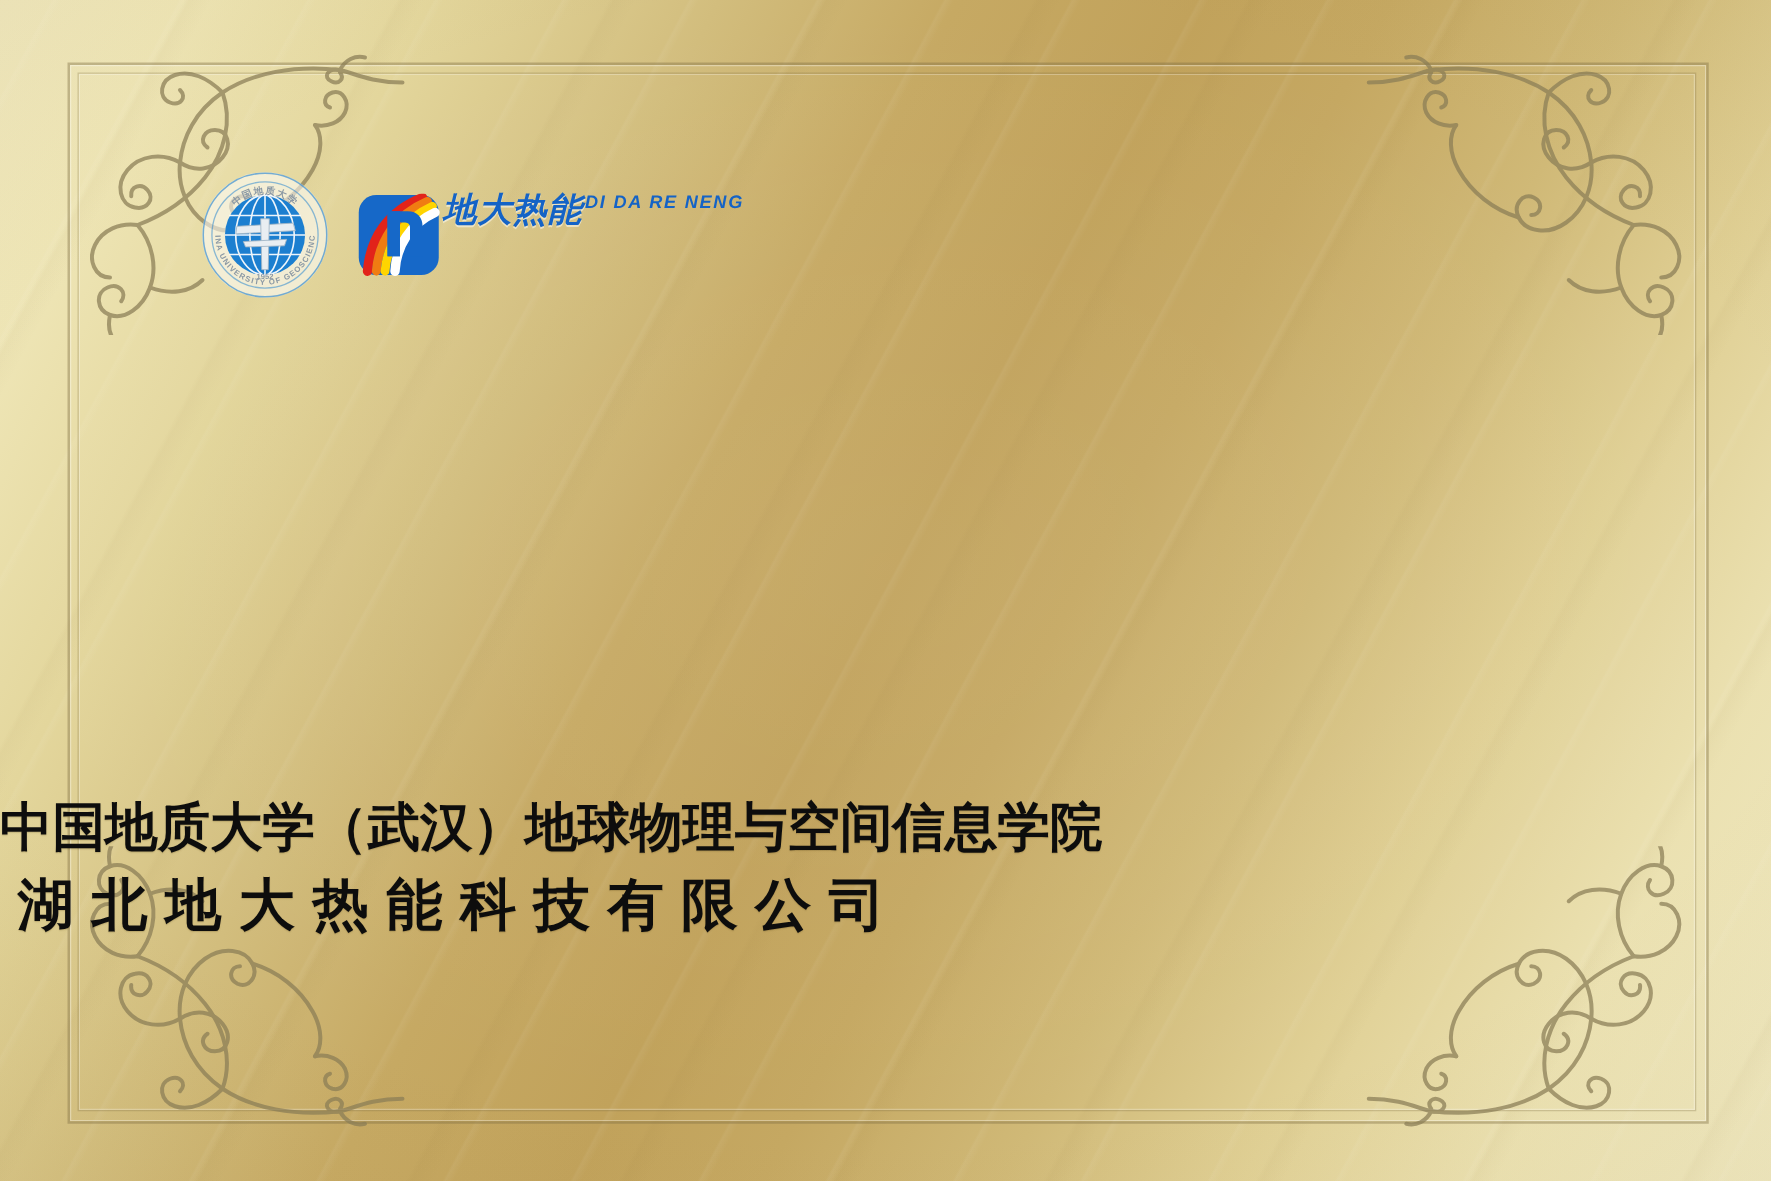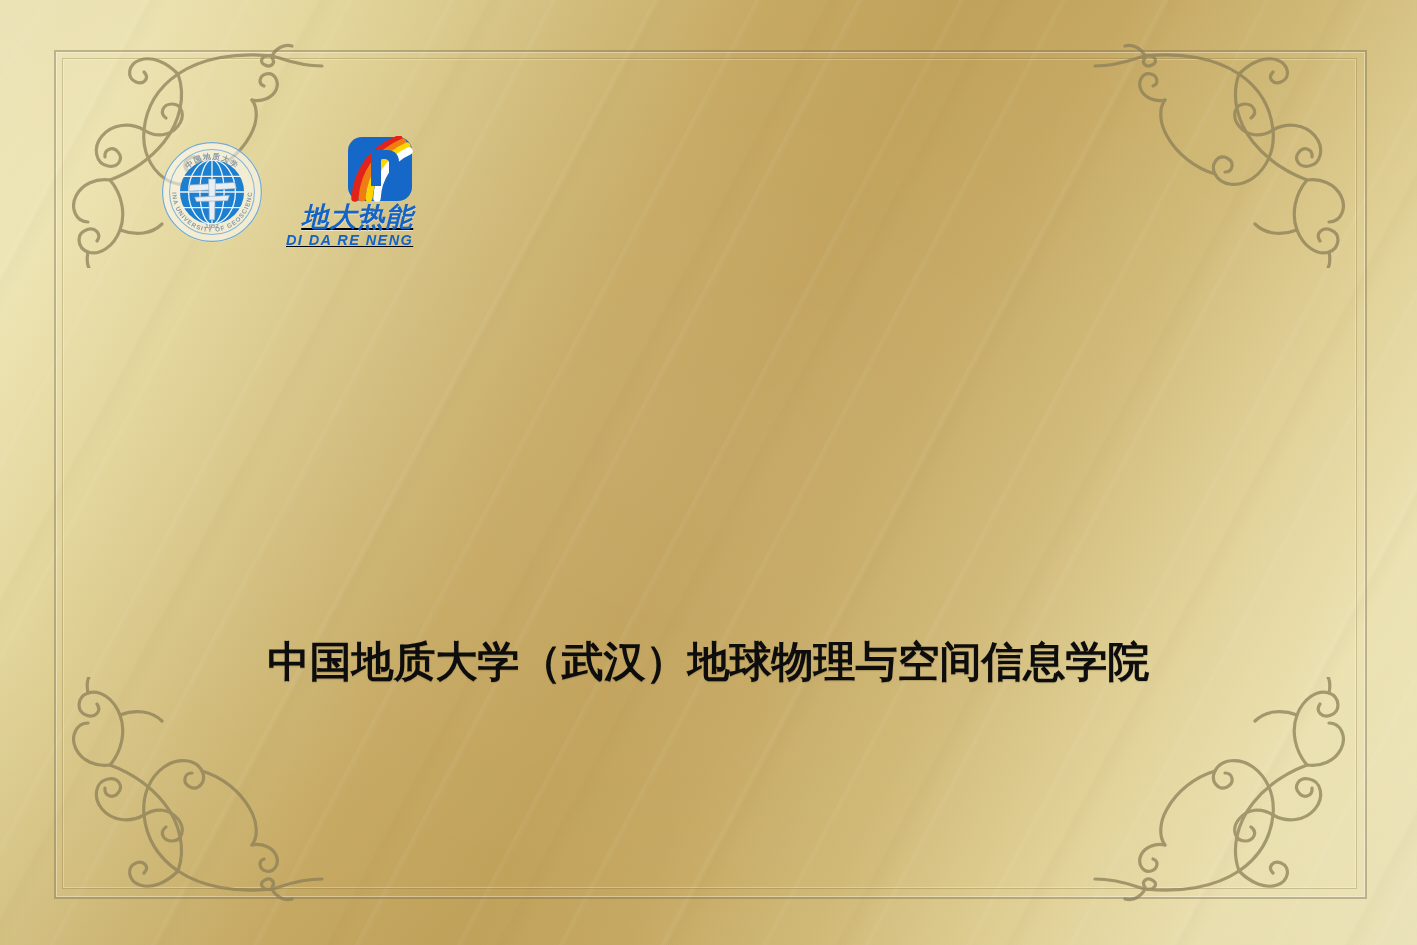--- a/index.html
+++ b/index.html
@@ -101,24 +101,22 @@
     left: 160px;
     top: 136px;
     display: flex;
     align-items: center;
     gap: 22px;
   }
   .seal { width: 104px; height: 104px; display: block; }
 
   .corp-logo {
     display: flex;
-    flex-direction: column;
-    align-items: flex-end;
+    align-items: flex-start;
     gap: 2px;
-    text-decoration: underline;
   }
   .corp-mark { width: 66px; height: 66px; display: block; }
   .corp-cn {
     font-family: "Liberation Sans", sans-serif;
     font-size: 27px;
     font-weight: 700;
     font-style: italic;
     color: #1463c6;
     letter-spacing: 1px;
     line-height: 1;
@@ -153,21 +151,21 @@
     white-space: nowrap;
     text-shadow: 0 2px 2px rgba(90,70,25,0.28);
   }
 
   
   .subtitle-block {
     position: absolute;
     left: 0;
     right: 0;
     top: 636px;
-    text-align: center;
+    text-align: left;
   }
   .sub-line-1 {
     font-family: "DejaVu Sans", "Liberation Sans", sans-serif;
     font-size: 42px;
     font-weight: 600;
     color: #0d0d0d;
     letter-spacing: 0px;
     line-height: 1.25;
     white-space: nowrap;
     text-shadow: 0 1px 1px rgba(90,70,25,0.25);
@@ -323,15 +321,16 @@
         <path d="M24 14 L34 14 L34 50 L24 50 Z" fill="#1668c8"></path>
       </svg>
       <div class="corp-cn">地大热能</div>
       <div class="corp-en">DI DA RE NENG</div>
     </div>
   </div>
 
 
   <div class="subtitle-block">
     <div class="sub-line-1">中国地质大学（武汉）地球物理与空间信息学院</div>
+    <div class="sub-line-2">湖北地大热能科技有限公司</div>
   </div>
 
 </div>
 
 </body></html>

